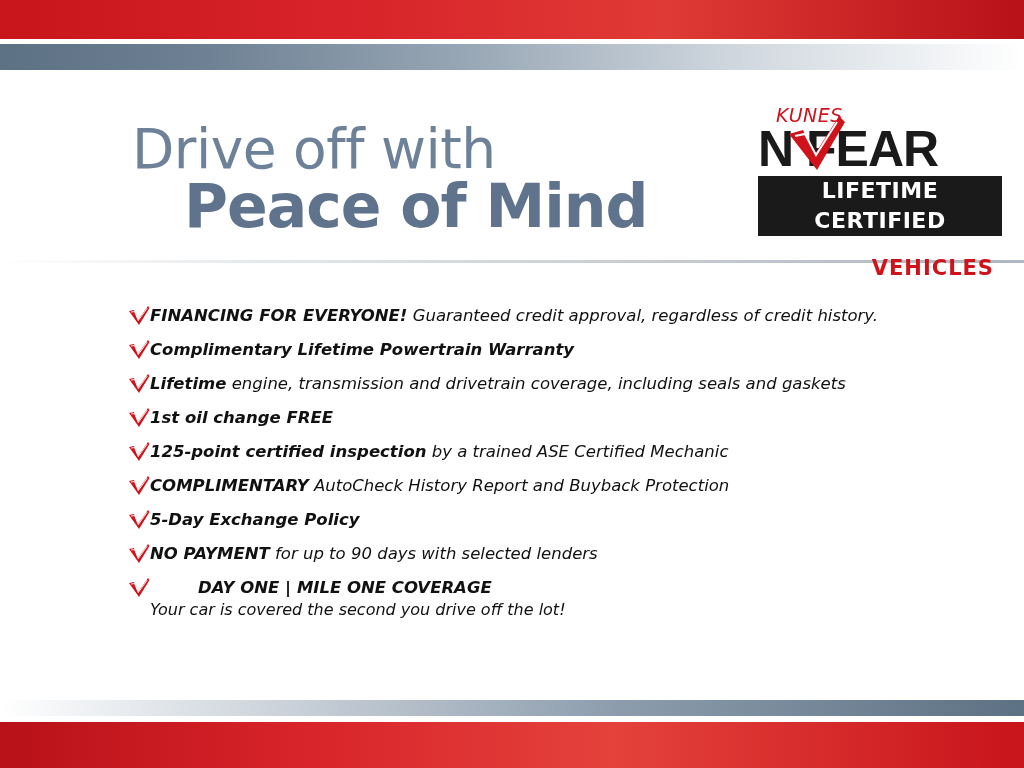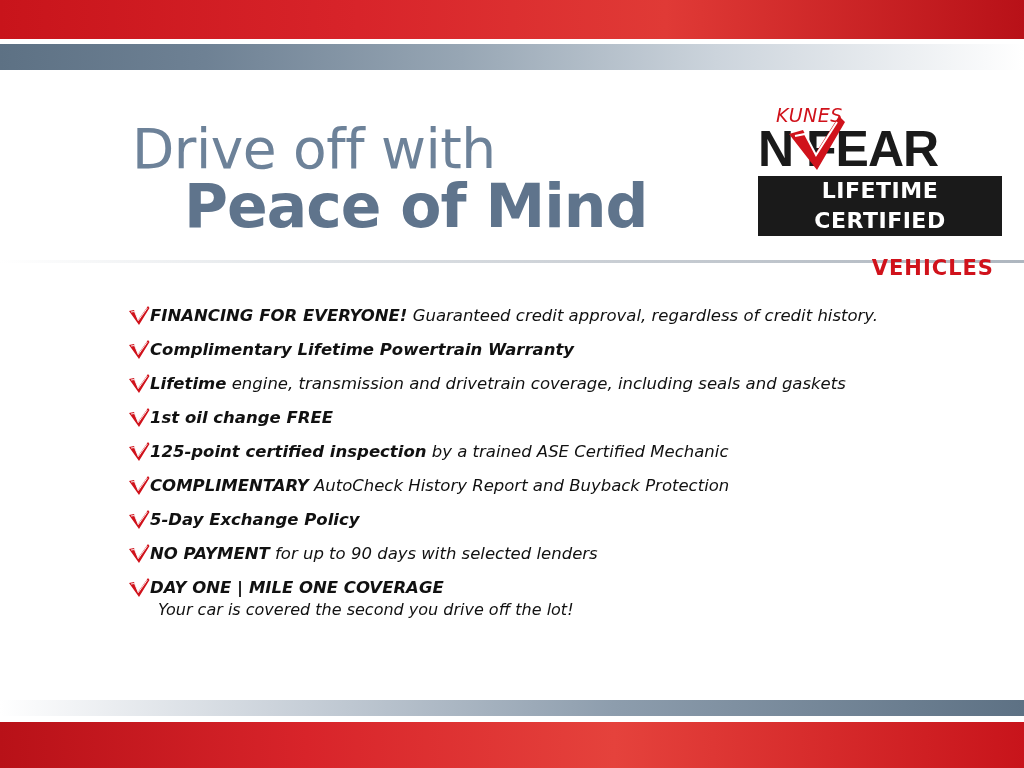--- a/index.html
+++ b/index.html
@@ -173,21 +173,21 @@
   }
   .feature-text .b {
     font-weight: bold;
   }
   .feature-sub {
     font-family: "DejaVu Sans", sans-serif;
     font-size: 16px;
     line-height: 20px;
     color: #111111;
     font-style: italic;
-    margin-left: 30px;
+    margin-left: 22px;
     margin-top: 2px;
   }
 
   
   .bottom-steel-bar {
     position: absolute;
     left: 0;
     bottom: 52px;
     width: 1024px;
     height: 16px;
@@ -317,21 +317,21 @@
       <span class="check-icon">
         <svg viewBox="0 0 22 20" width="22" height="20" xmlns="http://www.w3.org/2000/svg">
             <path d="M1 5 L6 4 L10 14 L20 0 L21.5 2 L11 19 Z" fill="#d0121b"></path>
             <path d="M3 6 L6.5 5.5 L10.3 14.6 L19.3 2" fill="none" stroke="#ffffff" stroke-width="0.9"></path>
           </svg>
       </span>
       <span class="feature-text"><span class="b">NO PAYMENT</span><span> for up to 90 days with selected lenders</span></span>
     </div>
 
     <div>
-      <div class="feature-row" style="margin-bottom:0;">
+      <div class="feature-row" style="margin-bottom:0;gap:48px;">
         <span class="check-icon">
           <svg viewBox="0 0 22 20" width="22" height="20" xmlns="http://www.w3.org/2000/svg">
               <path d="M1 5 L6 4 L10 14 L20 0 L21.5 2 L11 19 Z" fill="#d0121b"></path>
               <path d="M3 6 L6.5 5.5 L10.3 14.6 L19.3 2" fill="none" stroke="#ffffff" stroke-width="0.9"></path>
             </svg>
         </span>
         <span class="feature-text"><span class="b">DAY ONE | MILE ONE COVERAGE</span><span></span></span>
       </div>
       <div class="feature-sub">Your car is covered the second you drive off the lot!</div>
     </div>

